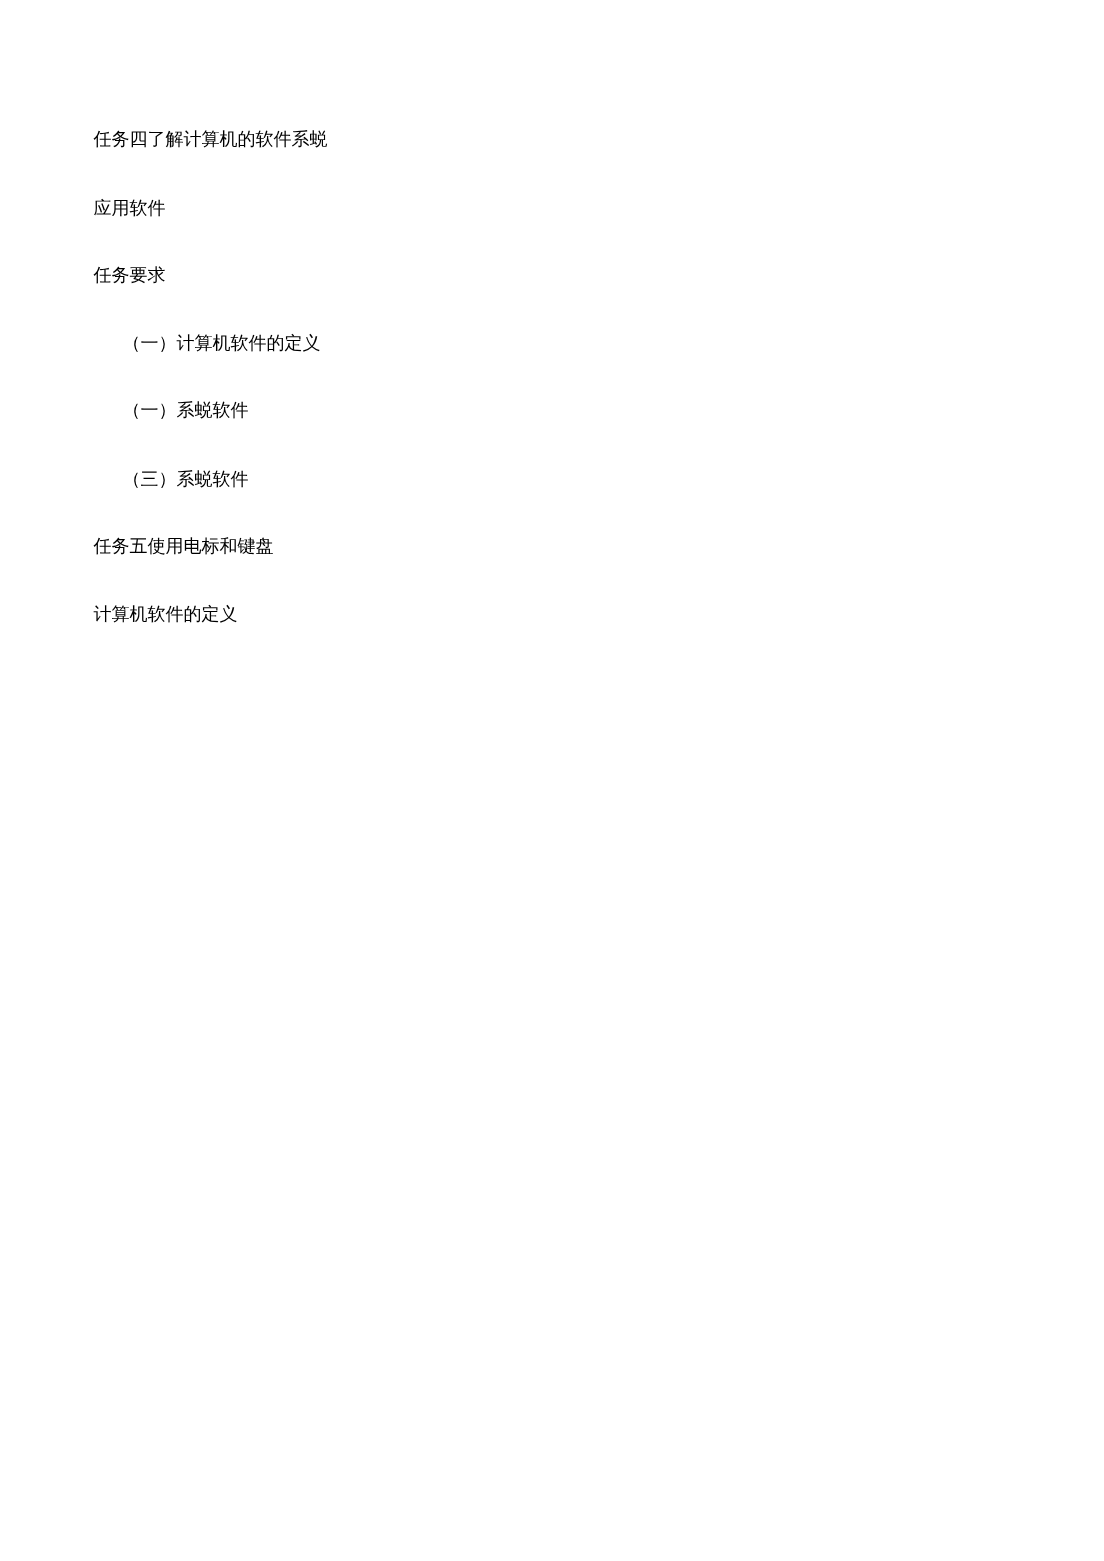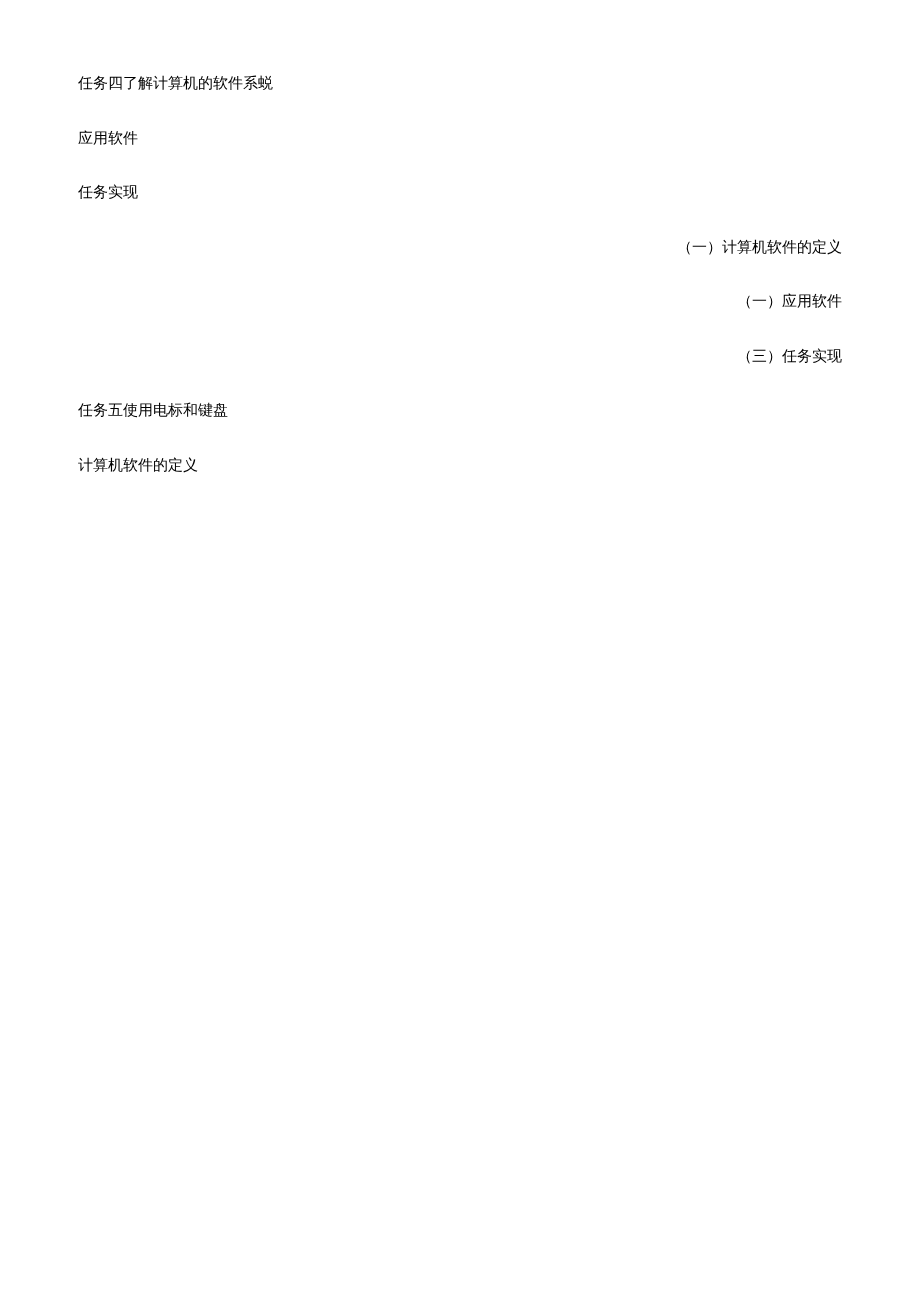--- a/index.html
+++ b/index.html
@@ -12,29 +12,29 @@
       background: #ffffff;
       width: 920px;
       height: 1301px;
       padding: 72px 78px;
       font-size: 15px;
       color: #000000;
       line-height: 1.5;
     }
     .line {
       margin-bottom: 32px;
+      margin-top: 34px;
     }
     .indent {
       padding-left: 24px;
-      text-align: right;
     }
   </style>
 </head>
 <body>
 
 <div class="line">任务四了解计算机的软件系蜕</div>
 <div class="line">应用软件</div>
-<div class="line">任务实现</div>
+<div class="line">任务要求</div>
 <div class="line indent">（一）计算机软件的定义</div>
-<div class="line indent">（一）应用软件</div>
-<div class="line indent">（三）任务实现</div>
+<div class="line indent">（一）系蜕软件</div>
+<div class="line indent">（三）系蜕软件</div>
 <div class="line">任务五使用电标和键盘</div>
 <div class="line">计算机软件的定义</div>
 
 </body></html>

